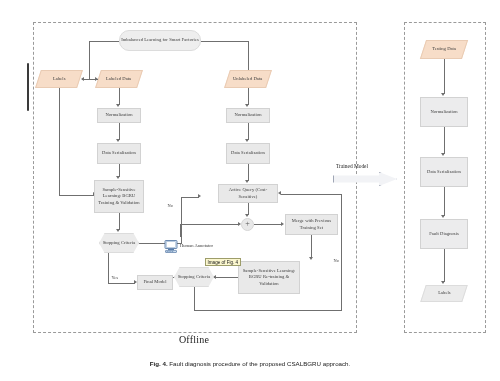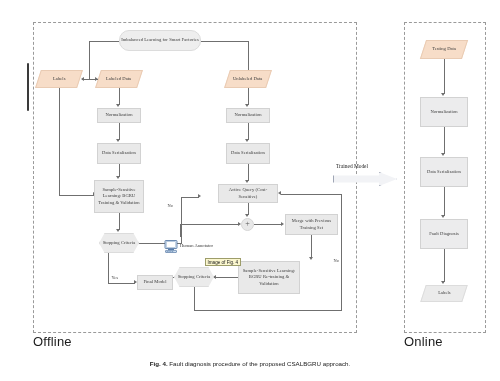--- a/index.html
+++ b/index.html
@@ -14,23 +14,24 @@
   #stage{position:absolute;left:0;top:0;width:500px;height:381px;}
 
   
   .region{
     position:absolute;
     border:1px dashed #9a9a9a;
     background:transparent;
   }
   .region-caption{
     position:absolute;
-    font-size:13px;
+    text-align:center;
+    font-size:10px;
     color:#1c1c1c;
-    font-family:Liberation Sans, sans-serif;
+    font-family:Liberation Serif, serif;
     letter-spacing:.2px;
   }
 
   
   .node{
     position:absolute;
     box-sizing:border-box;
     display:flex;
     align-items:center;
     justify-content:center;
@@ -144,21 +145,20 @@
 
 <div id="stage">
 
   <div class="scrollbar-track" style="left:26px;top:52px;width:3px;height:80px;"></div>
   <div class="scrollbar-thumb" style="left:26.5px;top:63px;width:2px;height:48px;"></div>
 
   <div class="region" style="left:33px;top:22px;width:322px;height:309px;"></div>
   <div class="region-caption" style="left:33px;top:334px;width:322px;">Offline</div>
 
   <div class="region" style="left:404px;top:22px;width:80px;height:309px;"></div>
-  <div class="region-caption" style="left:404px;top:334px;width:80px;">Online</div>
 
   <div class="node pill" style="left:119px;top:30px;width:82px;height:21px;">
     <span>Imbalanced Learning for Smart Factories</span>
   </div>
 
   <div class="ln lnh" style="left:89px;top:40.5px;width:30px;"></div>
   <div class="ln lnv" style="left:89px;top:40.5px;height:39px;"></div>
 
   <div class="ln lnh" style="left:201px;top:40.5px;width:47px;"></div>
   <div class="ln lnv" style="left:247.6px;top:40.5px;height:30px;"></div>

